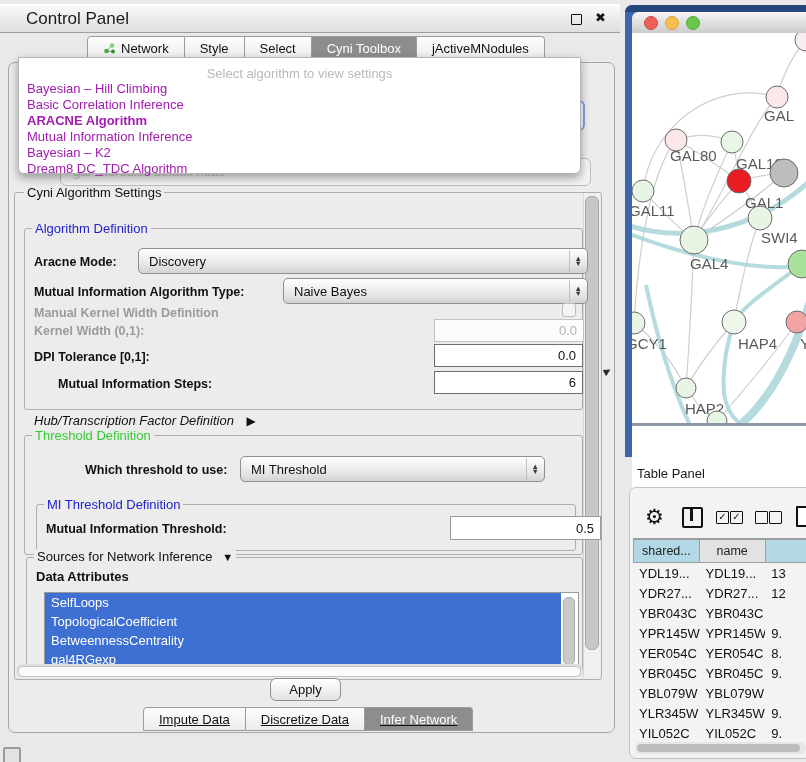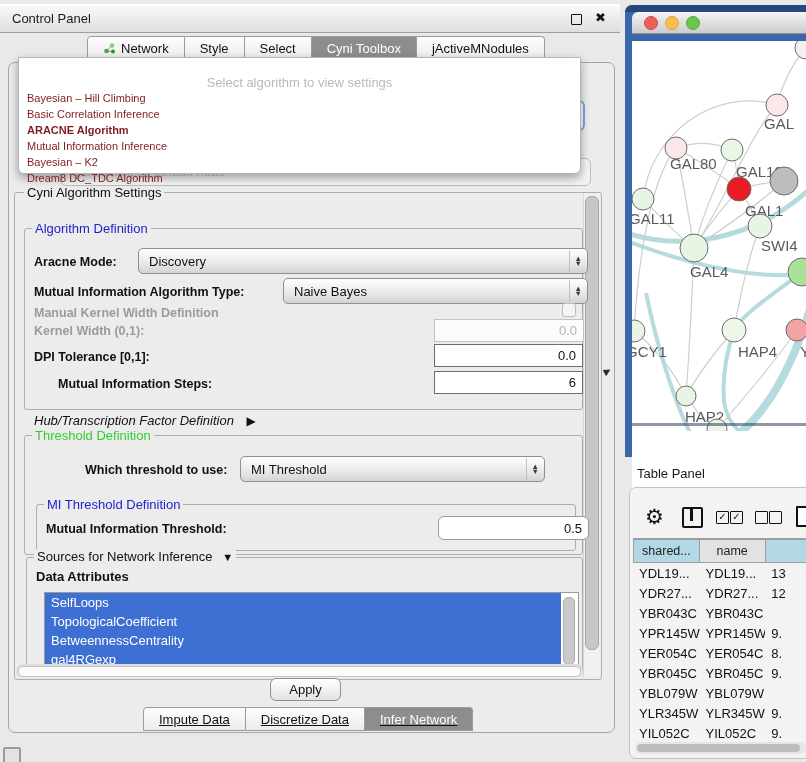--- a/index.html
+++ b/index.html
@@ -5,41 +5,41 @@
   html,body{margin:0;padding:0;}
   body{font-family:"Liberation Sans","DejaVu Sans",sans-serif;}
   #app{position:relative;width:806px;height:762px;background:#e9e9e9;overflow:hidden;
        font-size:13px;color:#111;-webkit-font-smoothing:antialiased;}
   .abs{position:absolute;}
 
   
   #cp-titlebar{left:0;top:4px;width:620px;height:27px;
     background:linear-gradient(#fafafa,#dedede);border-top:1px solid #fff;
     border-bottom:1px solid #9d9d9d;display:flex;align-items:center;}
-  #cp-title{margin-left:12px;font-size:13px;color:#1a1a1a;}
+  #cp-title{margin-left:26px;font-size:17px;color:#1a1a1a;}
   #cp-float{position:absolute;right:38px;top:9px;width:9px;height:9px;border:1.5px solid #111;border-radius:1px;}
   #cp-close{position:absolute;right:14px;top:5px;font-size:13px;font-weight:bold;color:#111;}
 
   .tabrow{display:flex;}
   .tab{height:22px;display:flex;align-items:center;padding:0 15px;
     background:linear-gradient(#fdfdfd,#ececec);border:1px solid #9b9b9b;border-left:none;
     font-size:13px;color:#111;white-space:nowrap;}
   .tab:first-child{border-left:1px solid #9b9b9b;border-radius:4px 0 0 0;}
   .tab:last-child{border-radius:0 4px 0 0;}
   .tab.sel{background:#8d8d8d;color:#fff;}
   .tab .ticon{margin-right:5px;display:inline-flex;}
 
   #cp-panel{left:8px;top:62px;width:605px;height:669px;background:#ececec;
     border:1px solid #a5a5a5;border-radius:7px;}
 
   
   #algo-popup{left:18px;top:57px;width:561px;height:115px;background:#fff;
     border:1px solid #b5b5b5;border-radius:0 0 6px 6px;box-shadow:0 4px 10px rgba(0,0,0,.35);z-index:40;}
-  #algo-popup .ph{height:15px;text-align:center;color:#b9b9b9;font-size:13px;padding-top:17px;}
-  .algo-item{height:16px;line-height:16px;padding-left:8px;font-size:11px;color:#7f1d1d;white-space:nowrap;}
+  #algo-popup .ph{height:15px;text-align:center;color:#b9b9b9;font-size:13px;padding-top:8px;}
+  .algo-item{height:16px;line-height:16px;padding-left:8px;font-size:13px;color:#a21caf;white-space:nowrap;}
   .algo-item.bold{font-weight:bold;}
 
   #ghost-combo{left:60px;top:158px;width:517px;height:26px;border:1px solid #bcbcbc;border-radius:6px;
     background:#f4f4f4;color:#c6c6c6;font-size:13px;line-height:26px;padding-left:12px;z-index:5;}
   #focus-frag{left:568px;top:100px;width:13px;height:27px;border:2px solid #79a9e4;border-radius:6px;background:#fdfdfd;z-index:6;}
 
   .grp{position:absolute;border:1px solid #adadad;border-radius:3px;background:transparent;}
   .gtitle{position:absolute;font-size:13px;background:#ececec;padding:0 3px;white-space:nowrap;z-index:2;}
   .blabel{position:absolute;font-weight:bold;font-size:12.5px;white-space:nowrap;}
   .dis{color:#9b9b9b;}
@@ -69,21 +69,21 @@
     background:linear-gradient(#ffffff,#e3e3e3);display:flex;align-items:center;justify-content:center;font-size:13px;}
 
   #mini-icon{left:3px;top:747px;width:14px;height:18px;border:2px solid #9a9a9a;border-radius:2px;background:#e2e2e2;}
 
   
   #net-frame{left:625px;top:5px;width:181px;height:452px;background:#3a67aa;border-radius:8px 0 0 0;}
   #net-frame-top{left:625px;top:5px;width:181px;height:7px;background:#26477b;border-radius:8px 0 0 0;}
   #net-titlebar{left:632px;top:12px;width:174px;height:21px;background:linear-gradient(#f5f5f5,#cbcbcb);
     border-radius:6px 0 0 0;border-bottom:1px solid #8f8f8f;display:flex;align-items:center;padding-left:12px;gap:7px;}
   .tl{width:12px;height:12px;border-radius:50%;}
-  #net-canvas{left:632px;top:33px;width:174px;height:468px;background:#fff;overflow:hidden;margin-top:8px;}
+  #net-canvas{left:632px;top:33px;width:174px;height:468px;background:#fff;overflow:hidden;}
   #net-shadow{left:632px;top:423px;width:174px;height:3px;background:#2f3f55;opacity:.55;}
 
   
   #tp-title{left:637px;top:466px;font-size:13px;color:#1a1a1a;}
   #tp-box{left:629px;top:487px;width:183px;height:270px;background:#f3f3f3;border:1px solid #c2c2c2;border-radius:7px;}
   .tbicon{position:absolute;color:#111;}
   #icon-colsplit{width:17px;height:17px;border:2.5px solid #111;border-radius:2px;}
   #icon-colsplit:before{content:"";position:absolute;left:6px;top:0;width:2.5px;height:12px;background:#111;}
   .chk{position:absolute;width:11px;height:11px;border:1.5px solid #111;border-radius:1px;font-size:10px;line-height:10px;text-align:center;}
   #icon-doc{width:13px;height:17px;border:2.5px solid #111;border-radius:1px;background:#fff;}
@@ -200,21 +200,21 @@
 
   <div class="blabel" style="left:85px;top:463px;">Which threshold to use:</div>
   <div class="combo" style="left:240px;top:456px;width:293px;height:24px;">
     <span>MI Threshold</span>
     <span class="arrows">▲<br>▼</span>
   </div>
 
   <div class="grp" style="left:36px;top:504px;width:538px;height:45px;"></div>
   <div class="gtitle" style="left:44px;top:497px;color:#2222cc;">MI Threshold Definition</div>
   <div class="blabel" style="left:46px;top:522px;">Mutual Information Threshold:</div>
-  <div class="tfield" style="left:438px;top:516px;width:143px;height:22px;border-width:1px;border-color:#9a9a9a;border-radius:6px;">0.5</div>
+  <div class="tfield" style="left:450px;top:516px;width:143px;height:22px;border-width:1px;border-color:#9a9a9a;">0.5</div>
 
   <div class="grp" style="left:26px;top:557px;width:555px;height:112px;"></div>
   <div class="gtitle expander" style="left:34px;top:549px;">
     <span>Sources for Network Inference</span>
     <span style="margin-left:6px;font-size:11px;">▼</span>
   </div>
   <div class="blabel" style="left:36px;top:569px;font-size:13px;">Data Attributes</div>
   <div id="attr-list" class="abs">
     <div id="attr-items">
         <div class="attr-item">SelfLoops</div>

